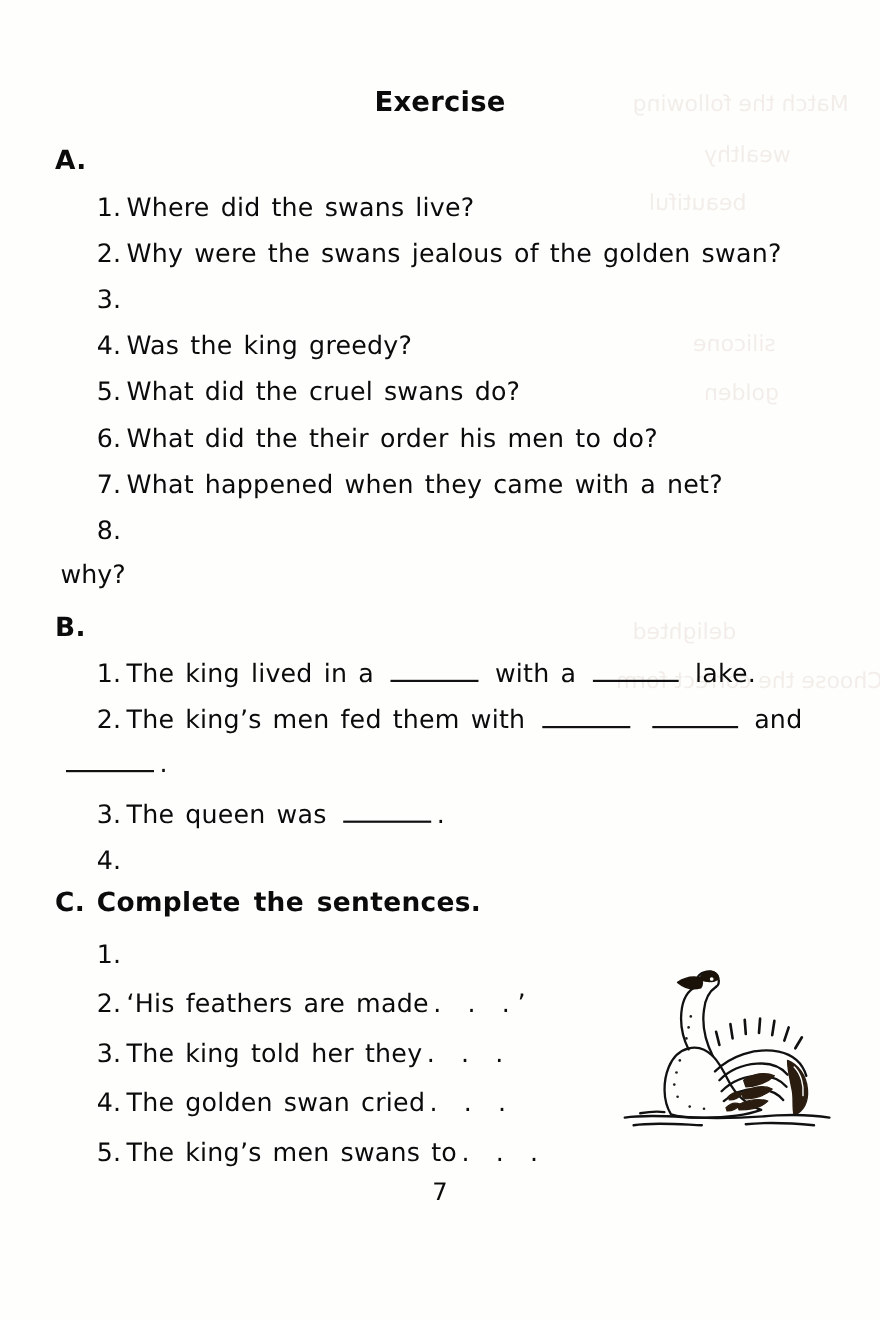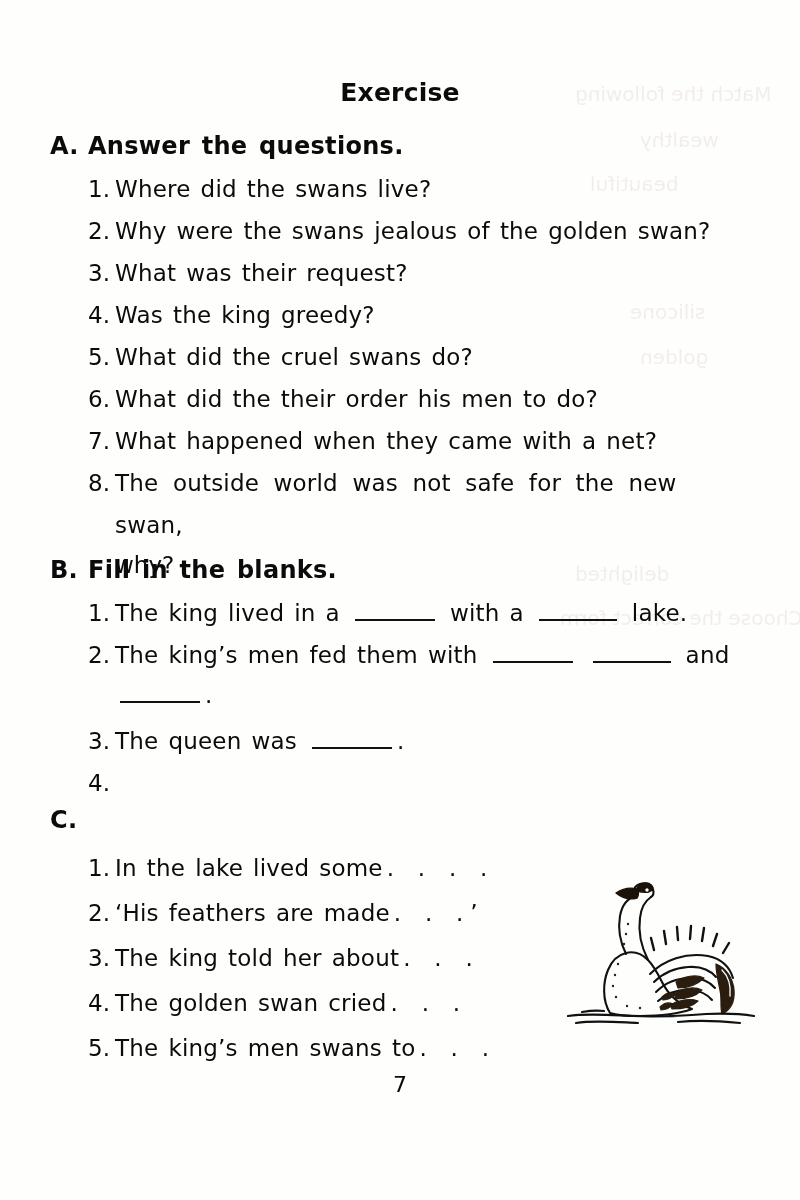--- a/index.html
+++ b/index.html
@@ -69,21 +69,21 @@
   }
   .item-num {
     min-width: 27px;
     flex: 0 0 auto;
   }
   .item-text {
     flex: 1 1 auto;
     padding-right: 55px;
   }
   .item-cont {
-    padding-left: 115px;
+    padding-left: 55px;
     font-size: 23px;
     line-height: 38px;
     word-spacing: 2.5px;
   }
 
   
   .wide-line {
     word-spacing: 7px;
   }
 
@@ -145,37 +145,35 @@
       <div class="bleed" style="left: 640px; top: 345px;">golden</div>
       <div class="bleed" style="left: 575px; top: 562px;">delighted</div>
       <div class="bleed" style="left: 560px; top: 606px;">Choose the correct form</div>
     </div>
 
   <div class="title">Exercise</div>
 
   <div class="section" style="top:132px;">
     <div class="section-heading">
       <span class="section-letter">A.</span>
-      <span class="section-title">Answer the questions.</span>
     </div>
     <div class="items">
 
       <div class="item">
         <span class="item-num">1.</span>
         <span class="item-text">Where did the swans live?</span>
       </div>
 
       <div class="item">
         <span class="item-num">2.</span>
         <span class="item-text">Why were the swans jealous of the golden swan?</span>
       </div>
 
       <div class="item">
         <span class="item-num">3.</span>
-        <span class="item-text">What was their request?</span>
       </div>
 
       <div class="item">
         <span class="item-num">4.</span>
         <span class="item-text">Was the king greedy?</span>
       </div>
 
       <div class="item">
         <span class="item-num">5.</span>
         <span class="item-text">What did the cruel swans do?</span>
@@ -186,31 +184,29 @@
         <span class="item-text">What did the their order his men to do?</span>
       </div>
 
       <div class="item">
         <span class="item-num">7.</span>
         <span class="item-text">What happened when they came with a net?</span>
       </div>
 
       <div class="item">
         <span class="item-num">8.</span>
-        <span class="item-text wide-line">The outside world was not safe for the new swan,</span>
       </div>
       <div class="item-cont">why?</div>
 
     </div>
   </div>
 
   <div class="section" style="top:556px;">
     <div class="section-heading">
       <span class="section-letter">B.</span>
-      <span class="section-title">Fill in the blanks.</span>
     </div>
     <div class="items">
 
       <div class="item">
         <span class="item-num">1.</span>
         <span class="item-text">The king lived in a <span class="blank w80"></span> with a <span class="blank w78"></span> lake.</span>
       </div>
 
       <div class="item">
         <span class="item-num">2.</span>
@@ -226,36 +222,36 @@
       <div class="item">
         <span class="item-num">4.</span>
       </div>
 
     </div>
   </div>
 
   <div class="section" style="top:806px;">
     <div class="section-heading">
       <span class="section-letter">C.</span>
+      <span class="section-title">Complete the sentences.</span>
     </div>
     <div class="items" style="margin-top:12px;">
 
       <div class="item" style="line-height:45px;">
         <span class="item-num">1.</span>
-        <span class="item-text"><span>In the lake lived some</span><span class="dots">. . . .</span></span>
       </div>
 
       <div class="item" style="line-height:45px;">
         <span class="item-num">2.</span>
         <span class="item-text"><span>‘His feathers are made</span><span class="dots">. . .’</span></span>
       </div>
 
       <div class="item" style="line-height:45px;">
         <span class="item-num">3.</span>
-        <span class="item-text"><span>The king told her about</span><span class="dots">. . .</span></span>
+        <span class="item-text"><span>The king told her they</span><span class="dots">. . .</span></span>
       </div>
 
       <div class="item" style="line-height:45px;">
         <span class="item-num">4.</span>
         <span class="item-text"><span>The golden swan cried</span><span class="dots">. . .</span></span>
       </div>
 
       <div class="item" style="line-height:45px;">
         <span class="item-num">5.</span>
         <span class="item-text"><span>The king’s men swans to</span><span class="dots">. . .</span></span>

